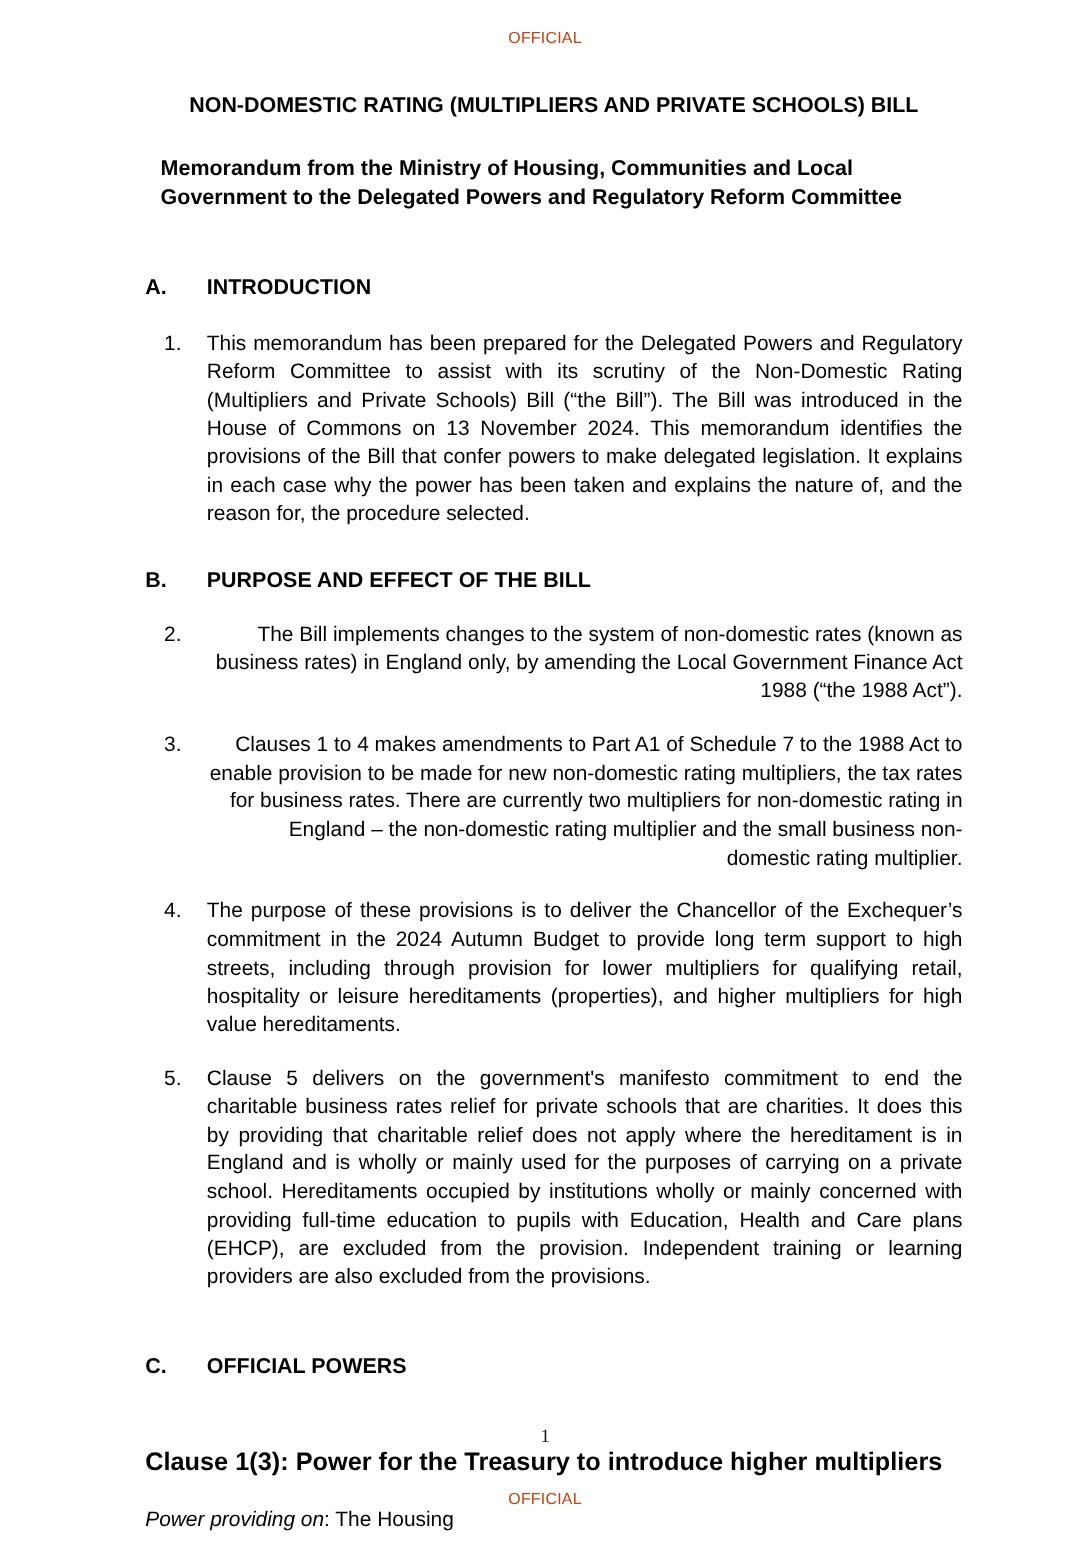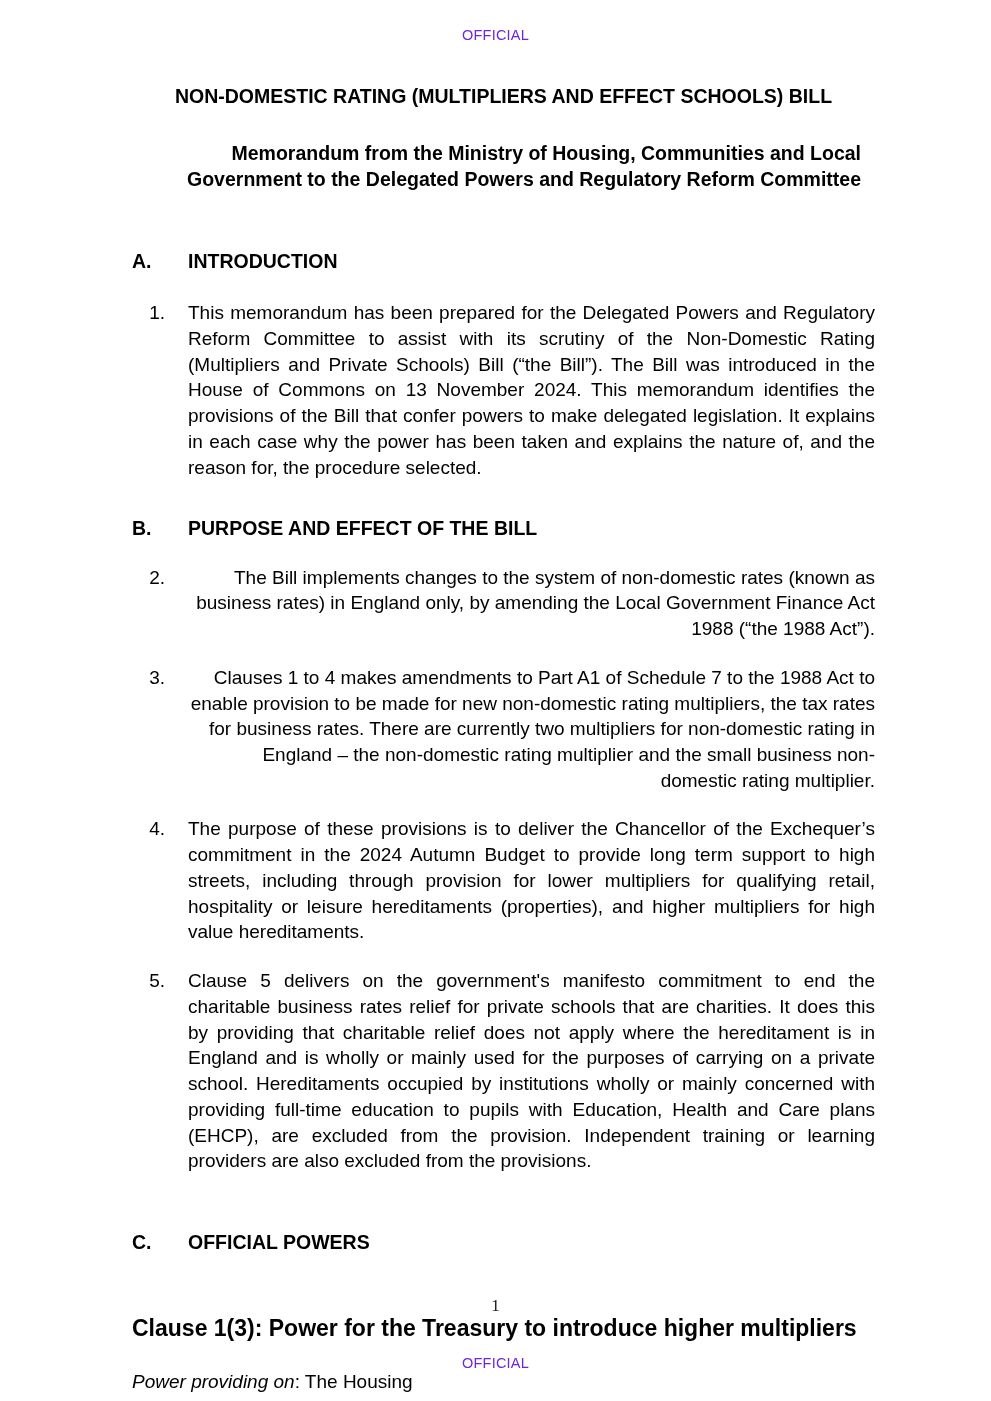--- a/index.html
+++ b/index.html
@@ -20,21 +20,21 @@
   }
 
   
   .running-mark {
     position: absolute;
     left: 0;
     width: 991px;
     text-align: center;
     font-size: 14.5px;
     letter-spacing: 0.2px;
-    color: #6d28d9;
+    color: #c2410c;
   }
   .running-header { top: 27px; }
   .running-footer { top: 1355px; }
 
   .page-number {
     position: absolute;
     left: 0;
     top: 1296px;
     width: 991px;
     text-align: center;
@@ -56,21 +56,21 @@
     font-weight: bold;
     font-size: 19.5px;
     text-align: center;
     line-height: 1.33;
     margin: 0 0 0 0;
     padding: 0 6px;
   }
   .doc-subtitle {
     font-weight: bold;
     font-size: 19.5px;
-    text-align: right;
+    text-align: left;
     line-height: 1.33;
     margin: 31px 0 0 0;
     padding: 0 14px;
   }
 
   
   .section-heading {
     display: flex;
     font-weight: bold;
     font-size: 19.5px;
@@ -130,21 +130,21 @@
 </style>
 </head>
 <body>
 
 <div class="page">
 
   <div class="running-mark running-header">OFFICIAL</div>
 
   <div class="content">
 
-    <div class="doc-title">NON-DOMESTIC RATING (MULTIPLIERS AND EFFECT SCHOOLS) BILL</div>
+    <div class="doc-title">NON-DOMESTIC RATING (MULTIPLIERS AND PRIVATE SCHOOLS) BILL</div>
 
     <div class="doc-subtitle">Memorandum from the Ministry of Housing, Communities and Local Government to the Delegated Powers and Regulatory Reform Committee</div>
 
     <div class="section-heading sec-a">
       <span class="sh-letter">A.</span>
       <span class="sh-text">INTRODUCTION</span>
     </div>
 
     <div class="para para-first">
       <span class="num">1.</span>

